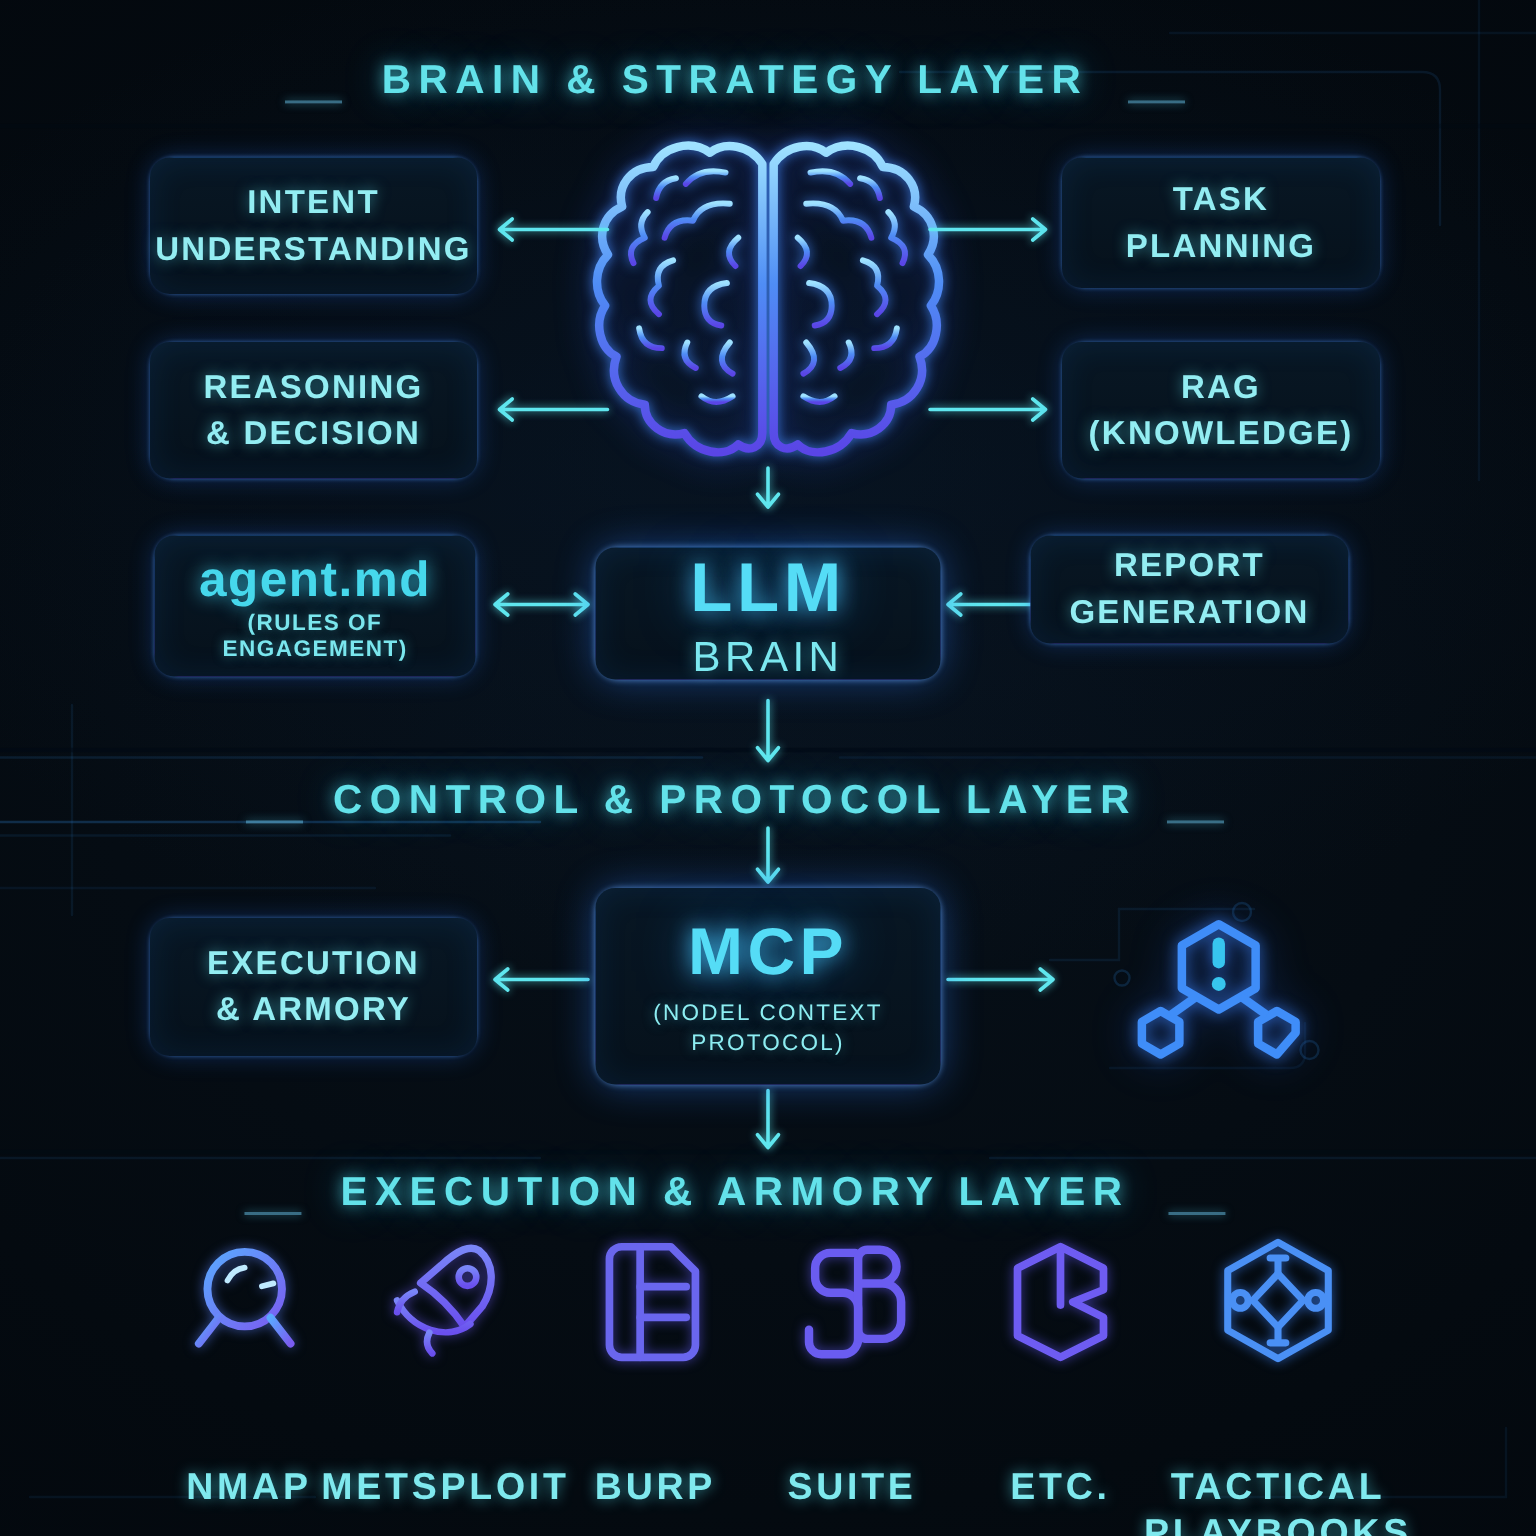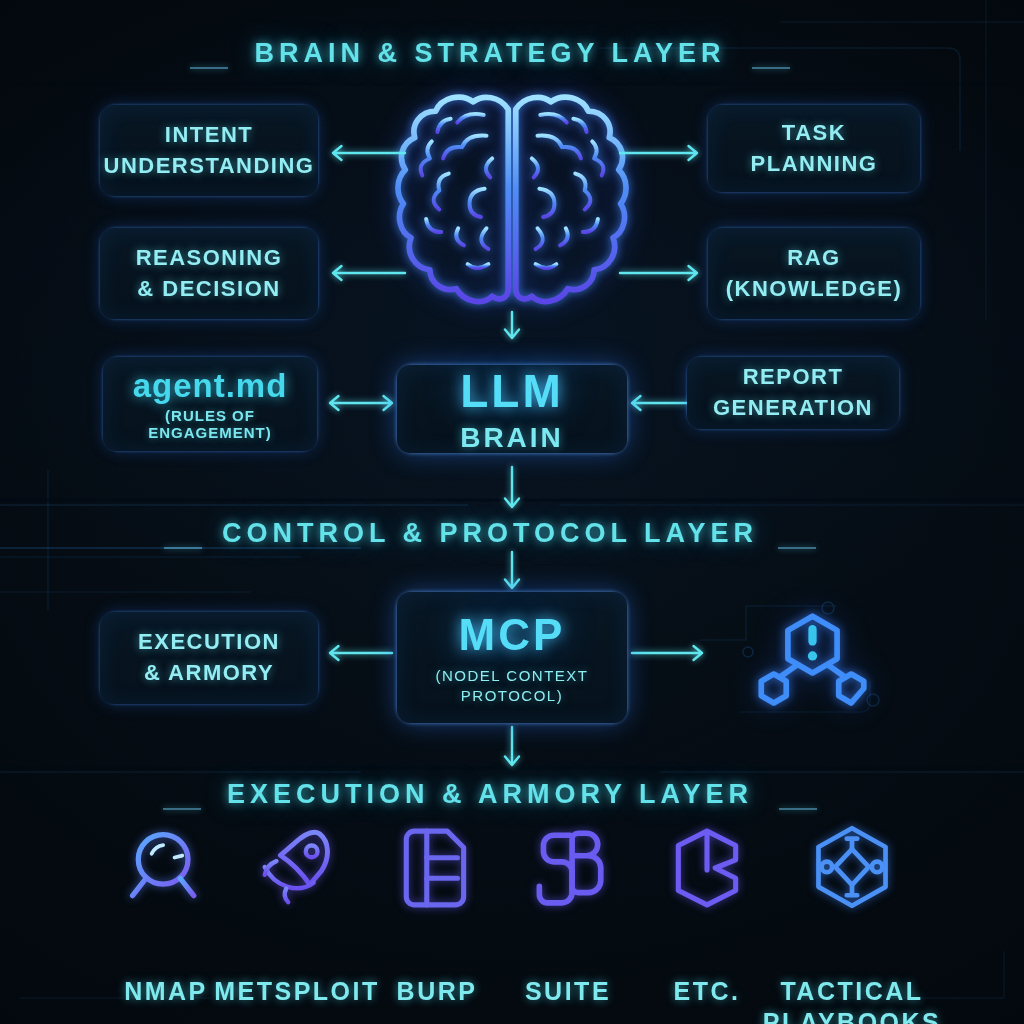--- a/index.html
+++ b/index.html
@@ -26,21 +26,21 @@
     background:linear-gradient(180deg,#2e82ec 0%,#3a63e0 55%,#5b46d8 100%);
     box-shadow:0 0 16px rgba(40,110,235,.30),0 0 3px rgba(90,160,255,.55);}
   .nbox-inner{width:100%;height:100%;border-radius:13px;box-sizing:border-box;
     background:linear-gradient(180deg,#081724 0%,#06111b 100%);
     display:flex;flex-direction:column;align-items:center;justify-content:center;
     box-shadow:inset 0 0 22px rgba(25,105,195,.14);text-align:center;}
   .nbox .l{font-size:22px;font-weight:600;letter-spacing:1.5px;line-height:1.4;color:#93edf2;
     text-shadow:0 0 9px rgba(90,225,240,.55);}
   .big-title{font-size:46px;font-weight:700;letter-spacing:3px;color:#55dcf6;
     text-shadow:0 0 14px rgba(70,200,255,.9),0 0 34px rgba(40,150,255,.5);}
-  .big-sub{font-size:28px;font-weight:700;letter-spacing:3px;color:#7ce8f0;
+  .big-sub{font-size:28px;font-weight:400;letter-spacing:3px;color:#7ce8f0;
     text-shadow:0 0 10px rgba(80,220,240,.6);margin-top:4px;}
   .mcp-sub{font-size:15px;font-weight:400;letter-spacing:1.5px;line-height:1.3;color:#8deef2;
     max-width:200px;text-shadow:0 0 8px rgba(80,220,240,.5);margin-top:6px;}
   .agent-title{font-size:33px;font-weight:700;letter-spacing:1px;color:#46d8ec;
     text-shadow:0 0 12px rgba(60,210,240,.8);}
   .agent-sub{font-size:15px;font-weight:700;letter-spacing:1px;color:#7ae6ee;
     text-shadow:0 0 7px rgba(80,220,240,.5);margin-top:2px;}
   
   .tool{position:absolute;width:150px;display:flex;flex-direction:column;align-items:center;gap:48px;}
   .tool .icon{height:92px;display:flex;align-items:center;justify-content:center;}

